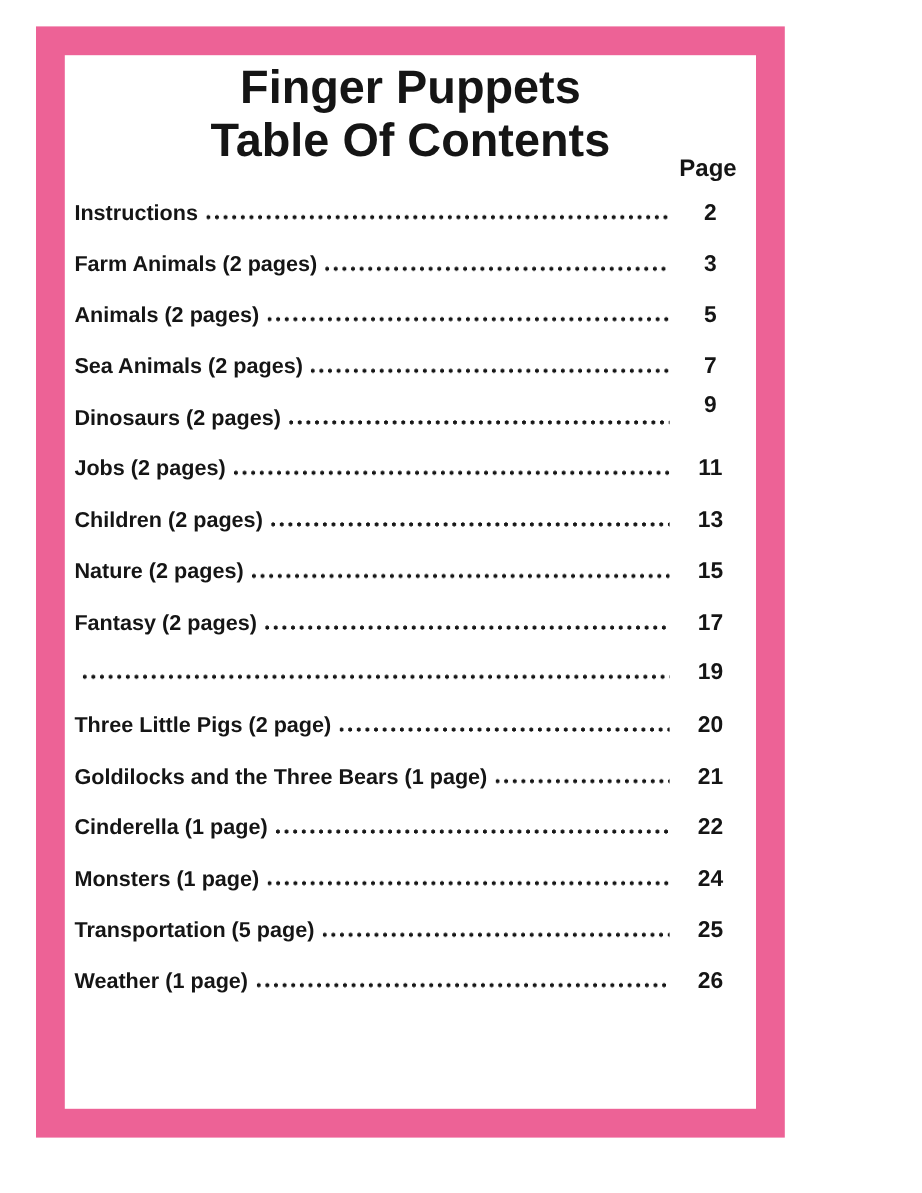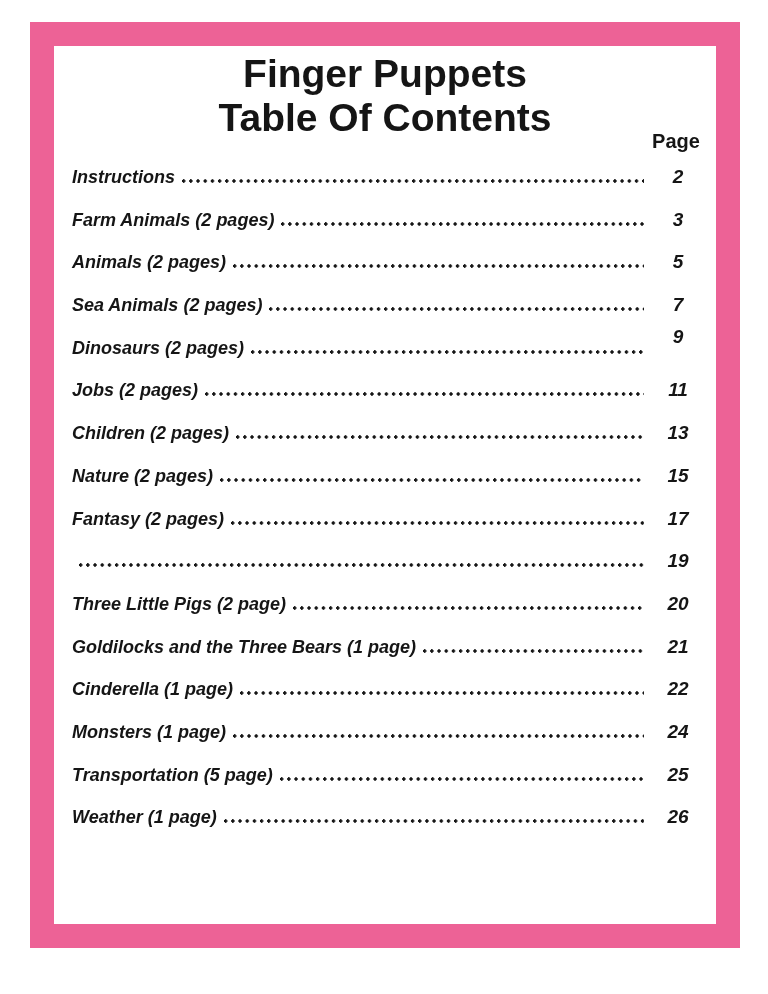--- a/index.html
+++ b/index.html
@@ -10,21 +10,21 @@
     overflow: hidden;
   }
   .sheet {
     position: relative;
     width: 768px; height: 994px;
     background: #ffffff;
   }
   .frame {
     position: absolute;
     left: 30px; top: 22px;
-    width: 710px; height: 926px;
+    width: 624px; height: 926px;
     border: 24px solid #ED6296;
     background: #ffffff;
   }
   .content {
     position: relative;
     width: 100%; height: 100%;
     color: #151515;
   }
   .title-line {
     text-align: center;
@@ -41,22 +41,21 @@
     margin-right: 8px;
     margin-top: -12px;
     text-align: center;
     font-size: 20px;
     font-weight: bold;
     line-height: 26px;
     color: #151515;
   }
   .toc {
     margin-top: 2px;
-    padding: 0 12px 0 18px;
-    font-style: italic;
+    padding: 0 12px 0 8px;
   }
   .row {
     display: flex;
     align-items: baseline;
     height: 42.7px;
     font-weight: bold;
     font-size: 18px;
     line-height: 42.7px;
     color: #151515;
     white-space: nowrap;

